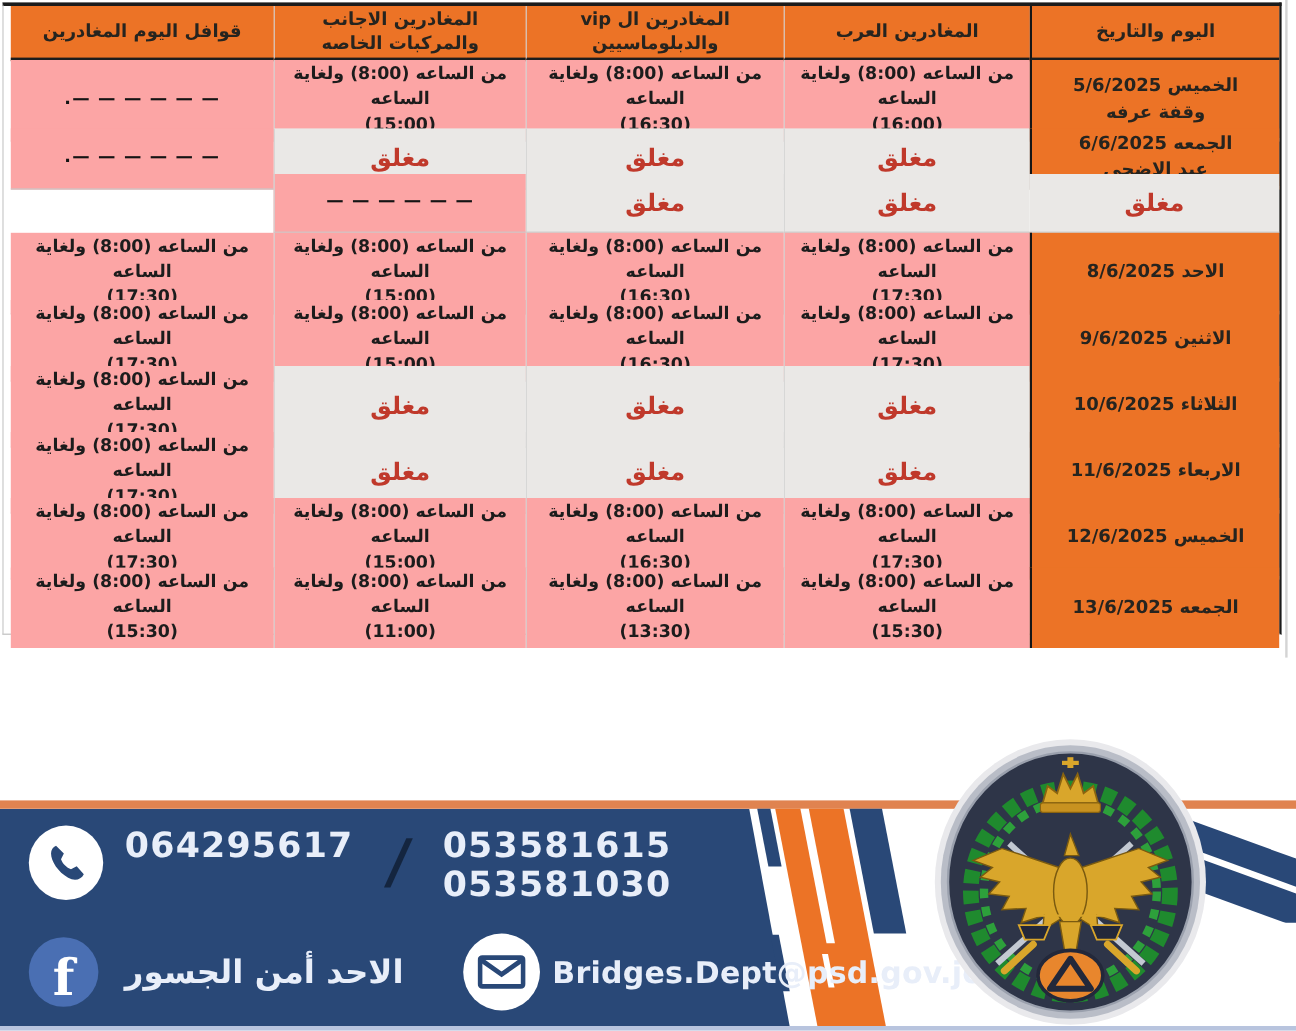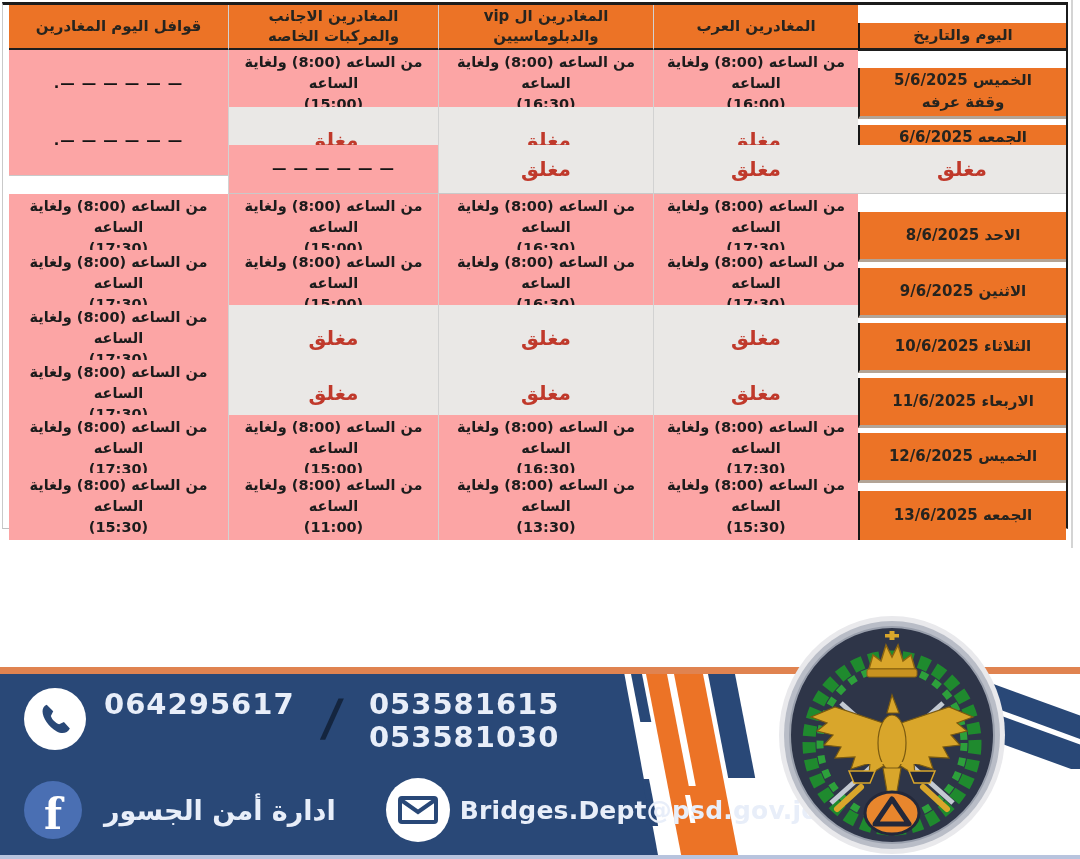--- a/index.html
+++ b/index.html
@@ -18,21 +18,21 @@
   .t-row.hrow{height:45px;}
   .cell{
     display:flex;flex-direction:column;align-items:center;justify-content:center;
     text-align:center;font-weight:bold;color:#1c1c1c;font-size:14.5px;line-height:1.45;
     padding:2px 6px;box-sizing:border-box;background:#fca5a5;
     border-bottom:1px solid #c9c9c9;
   }
   .t-row .cell:nth-child(2),.t-row .cell:nth-child(3),.t-row .cell:nth-child(4){border-left:1px solid #d2d2d2;}
   .cell.date-cell{
     background:var(--c-orange,#ec7326);color:#26241f;font-size:15px;
-    border-left:2px solid #161616;border-bottom:3px solid #b3a496;margin-top:18px;
+    border-left:2px solid #161616;border-bottom:3px solid #b3a496;
   }
   .hrow .cell{
     background:var(--c-orange,#ec7326);color:#26241f;font-size:15px;line-height:1.3;
     border-bottom:3px solid #1d1d1d;
   }
   .hrow .cell.date-cell{border-bottom:3px solid #1d1d1d;}
   .body-rows .t-row:nth-child(1){height:57px}
   .body-rows .t-row:nth-child(2){height:38px}
   .body-rows .t-row:nth-child(3){height:49px}
   .body-rows .t-row:nth-child(4){height:56px}
@@ -297,21 +297,21 @@
   <div class="nums">
     <div>053581615</div>
     <div>053581030</div>
   </div>
 </div>
 
 <div class="contact fb-row">
   <div class="fb-circle">
       <span class="fb-f">f</span>
     </div>
-  <div class="fb-label">ادارة أمن الجسور</div>
+  <div class="fb-label">الاحد أمن الجسور</div>
   <div class="mail-circle">
     <svg width="40" height="30" viewBox="0 0 40 30">
       <rect x="2" y="3" width="36" height="24" rx="2" fill="none" stroke="#294877" stroke-width="4"></rect>
       <path d="M3 5 L20 17 L37 5" fill="none" stroke="#294877" stroke-width="4"></path>
     </svg>
   </div>
   <div class="email-txt">Bridges.Dept@psd.gov.jo</div>
 </div>
 
 <svg class="logo" viewBox="0 0 230 243">

